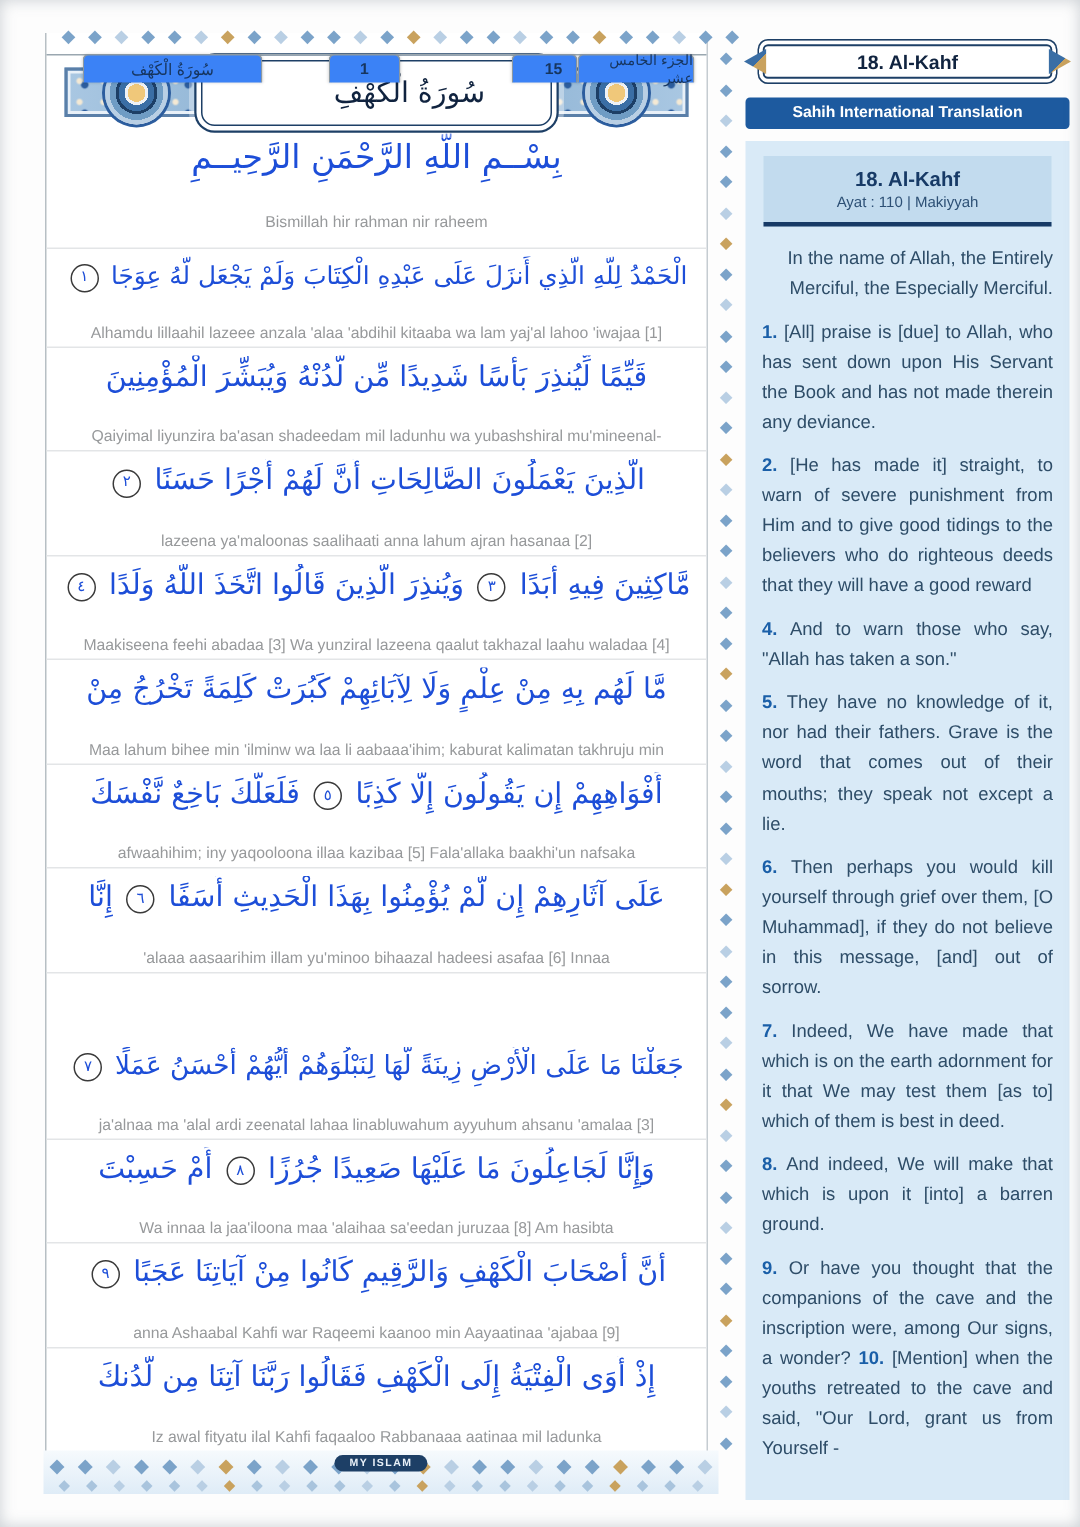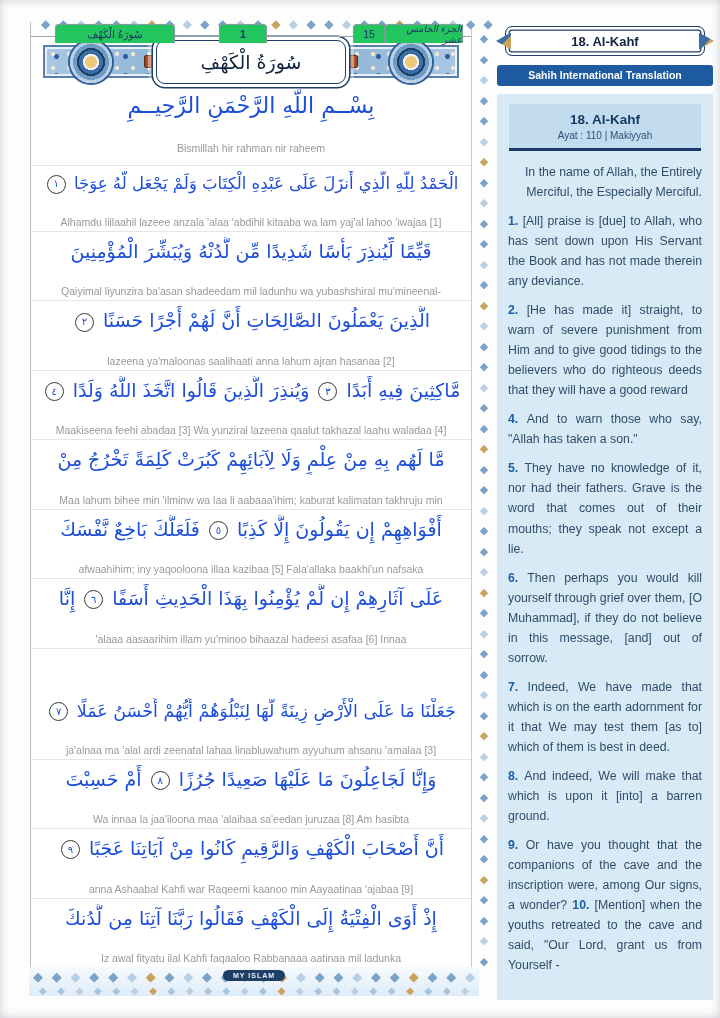--- a/index.html
+++ b/index.html
@@ -20,29 +20,29 @@
   .orn span{color:#7ba3c9;}
   .orn span:nth-child(3n){color:#b9cfe4;}
   .orn span:nth-child(7n){color:#c9a25e;}
   .orn-top{position:absolute;top:-4px;left:10px;right:-22px;display:flex;
     justify-content:space-between;font-size:12px;line-height:12px;z-index:0;}
   .orn-right{position:absolute;right:-21px;top:10px;bottom:28px;width:16px;
     display:flex;flex-direction:column;justify-content:space-between;
     align-items:center;font-size:11px;}
   .tabs-row{position:relative;height:30px;z-index:1;border-bottom:1px solid #9aa7b0;}
   .tab{
-    position:absolute;top:2px;height:18px;background:#22c55e;
+    position:absolute;top:14px;height:18px;background:#3b82f6;
     border:1px solid #8a98a3;border-bottom:none;border-radius:4px 4px 0 0;
     color:#16355e;font-size:10.5px;display:flex;align-items:center;justify-content:center;
     box-shadow:0 0 2px rgba(0,0,0,.15);
   }
   .tab-surah{left:24px;width:118px;}
   .tab-page{left:188px;width:46px;font-weight:bold;}
-  .tab-juz-num{right:86px;width:30px;font-weight:normal;}
-  .tab-juz{right:8px;width:76px;font-size:9.5px;font-style:italic;}
+  .tab-juz-num{right:86px;width:30px;font-weight:bold;padding-left:12px;}
+  .tab-juz{right:8px;width:76px;font-size:9.5px;}
 
   .title-band{
     position:relative;margin:8px 12px 0;height:62px;
     border:2px solid #5a7fa8;box-shadow:inset 0 0 0 2px #e8f0f8;
     background-color:#8fb3d6;
     background-image:
       radial-gradient(circle,#f4e9d4 1.5px,transparent 2.6px),
       radial-gradient(circle,#2c5d9e 2px,transparent 3px),
       linear-gradient(90deg,#a9c7e2,#7fa8cc 50%,#a9c7e2);
     background-size:16px 14px,23px 19px,100% 100%;
@@ -52,21 +52,21 @@
     background:radial-gradient(circle,#f0c87a 0 6px,#eef2f6 6px 8px,#3a6ea5 8px 12px,#1d3f66 12px 14px,#6f9cc4 14px 18px,#b9cfe4 18px 21px);
     box-shadow:0 0 0 2px #2c5d9e;}
   .m1{left:6%;} .m2{right:6%;}
   .pillar{position:absolute;top:8px;bottom:8px;width:9px;border-radius:2px;
     background:linear-gradient(90deg,#8a3c1f,#d0693a,#8a3c1f);border:1px solid #5e2a14;}
   .p1{left:24%;} .p2{right:24%;}
   .cartouche{
     position:absolute;left:50%;top:50%;transform:translate(-50%,-50%);
     width:188px;height:42px;background:#fff;border:1.5px solid #1d3f66;border-radius:9px;
     box-shadow:0 0 0 3px #fff,0 0 0 4.5px #1d3f66,0 0 0 8px rgba(255,255,255,.35);
-    display:flex;align-items:center;justify-content:center;
+    display:flex;align-items:center;justify-content:center;padding-left:44px;
   }
   .cartouche span{font-family:"DejaVu Sans",sans-serif;font-size:19px;color:#10233f;}
 
   .bismillah-block{text-align:center;padding:11px 10px 7px;}
   .arabic{font-family:"DejaVu Sans",sans-serif;color:#1d4ed8;direction:rtl;
     white-space:nowrap;overflow:hidden;line-height:1.55;font-size:19px;}
   .bismillah-block .arabic{font-size:22px;}
   .translit{font-size:10.5px;color:#97999b;margin-top:19px;}
 
   .verses{flex:1;display:flex;flex-direction:column;margin-top:4px;}

